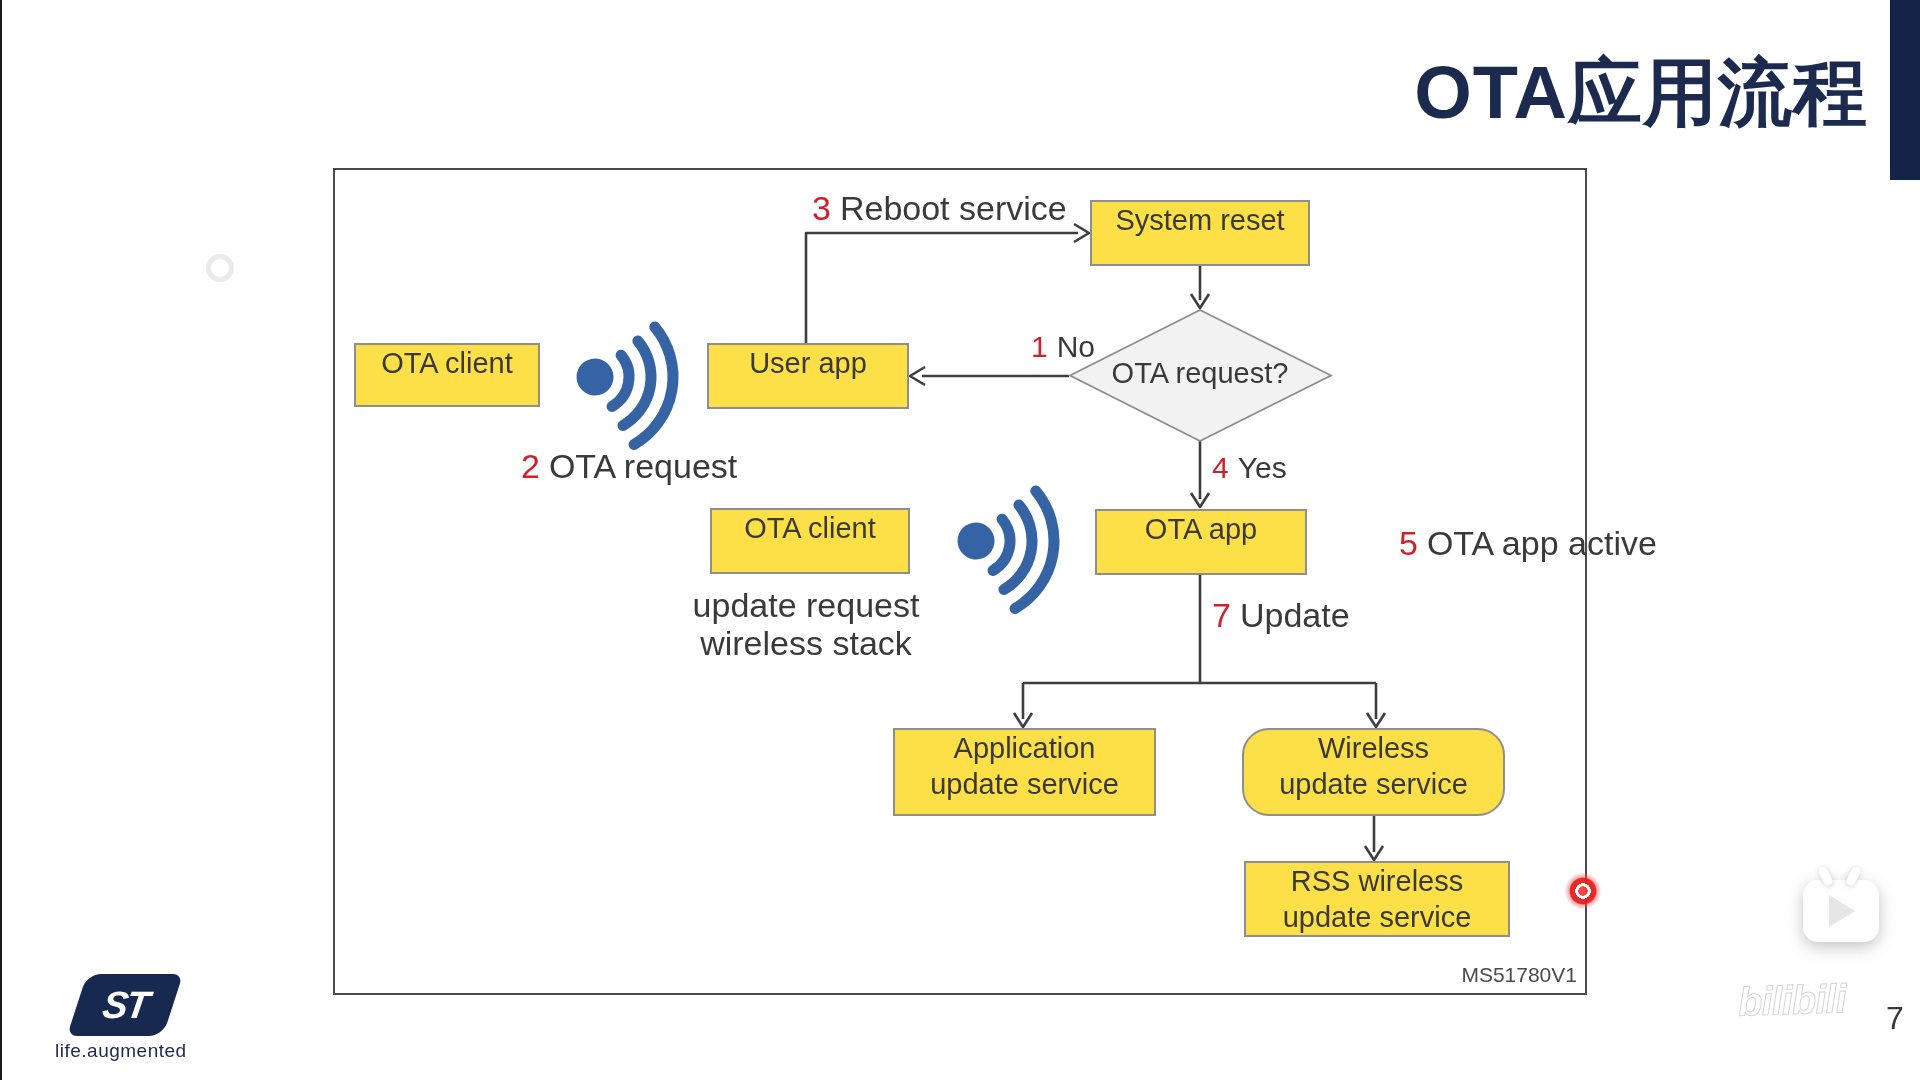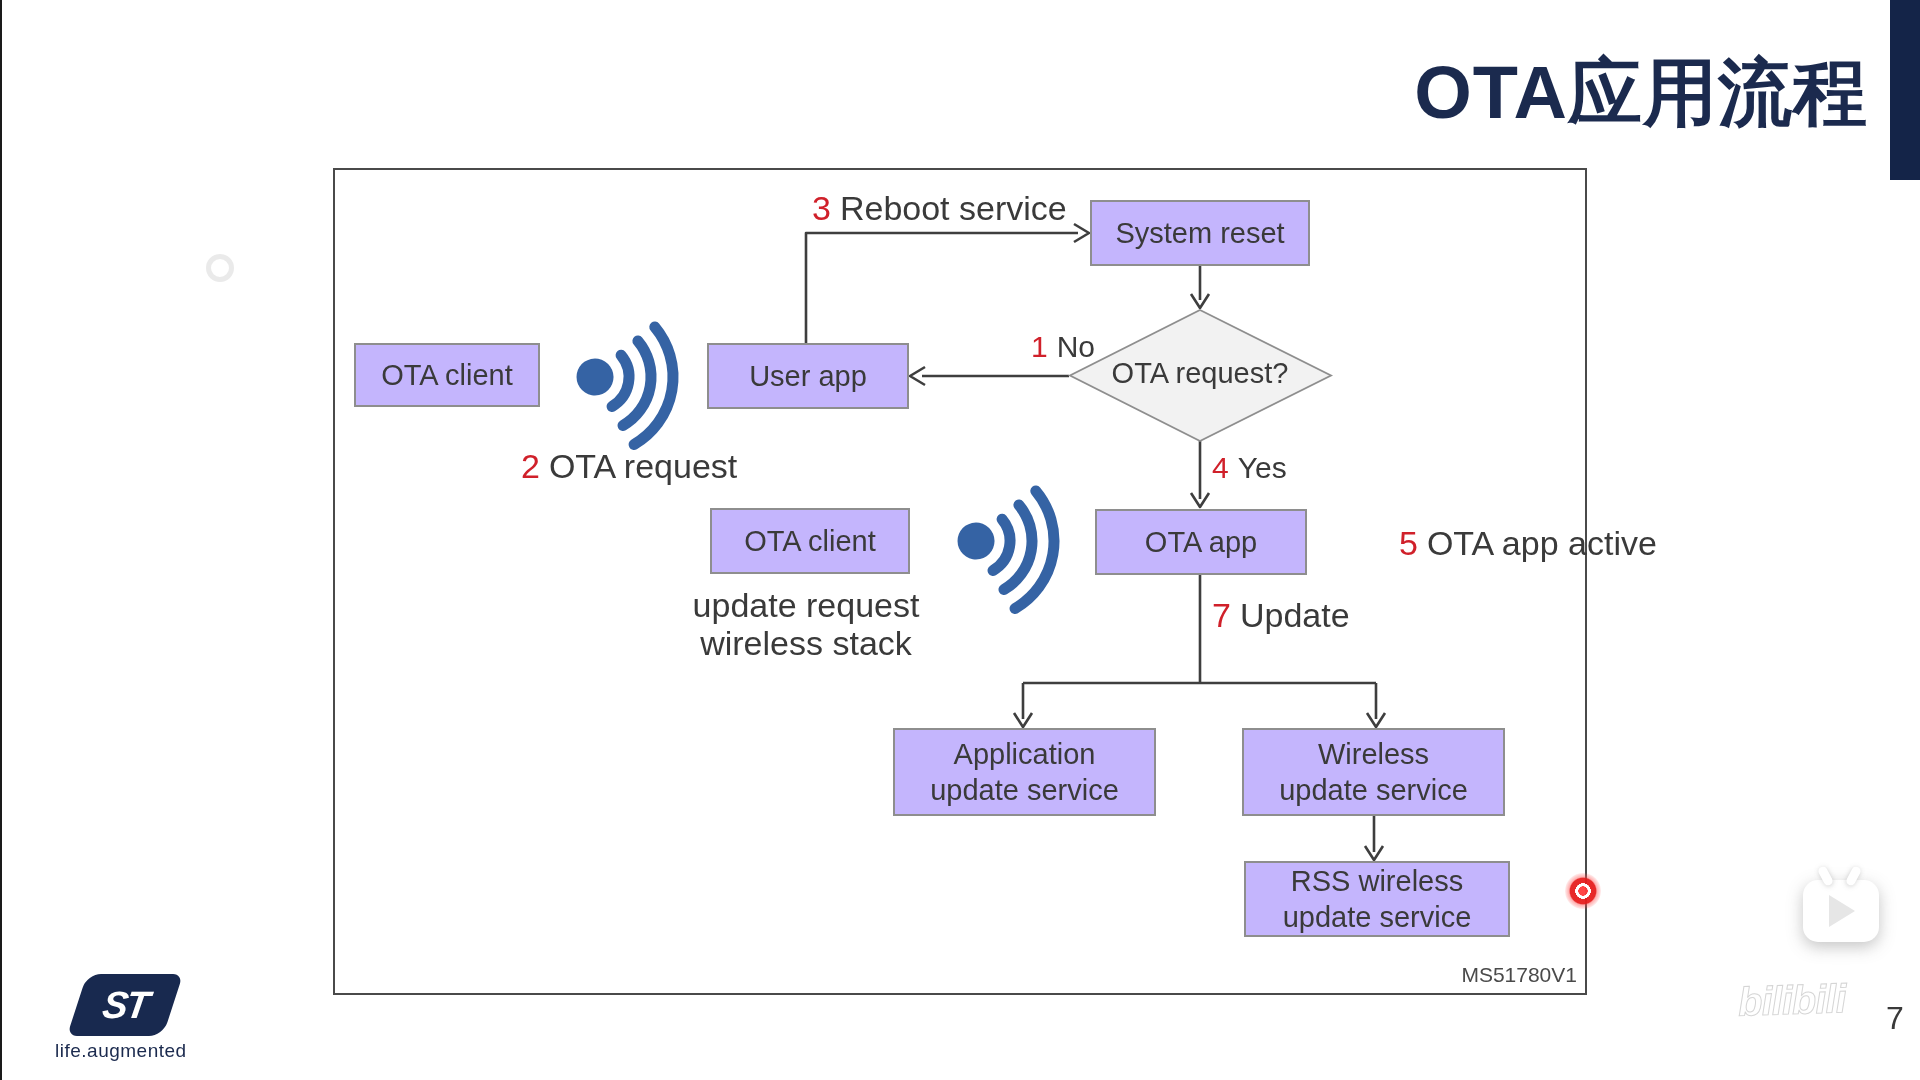--- a/index.html
+++ b/index.html
@@ -14,22 +14,22 @@
   
   .slide-title { top:44px; right:52px; font-size:74px; font-weight:600;
                  color:#1b2a4e; letter-spacing:1px; white-space:nowrap; }
   .corner-bar { right:0; top:0; width:30px; height:180px; background:#142448; }
 
   
   .frame { left:333px; top:168px; width:1254px; height:827px;
            border:2px solid #4a4a4a; background:#fff; }
 
   
-  .node { position:absolute; background:#c4b5fd; border:2px solid #8e8e8e;
-          display:flex; flex-direction:column; align-items:center; justify-content:center;
+  .node { position:absolute; background:#fde047; border:2px solid #8e8e8e;
+          display:flex; flex-direction:column; align-items:center; justify-content:flex-start;
           font-size:29px; color:#3a3a3a; line-height:36px; text-align:center; }
 
   
   svg.layer { position:absolute; left:0; top:0; width:1920px; height:1080px; }
 
   .diamond-label { left:1080px; top:357px; width:240px; text-align:center;
                    font-size:29px; color:#3a3a3a; }
 
   .flabel { position:absolute; font-size:34px; color:#3a3a3a; white-space:nowrap; }
   .flabel .num { color:#d0202a; margin-right:9px; }
@@ -154,21 +154,21 @@
 
   <div class="node" style="left:1095px; top:509px; width:212px; height:66px;">
     <span>OTA app</span>
   </div>
 
   <div class="node" style="left:893px; top:728px; width:263px; height:88px;">
     <span>Application</span>
     <span>update service</span>
   </div>
 
-  <div class="node" style="left:1242px; top:728px; width:263px; height:88px;">
+  <div class="node" style="left:1242px; top:728px; width:263px; height:88px;border-radius:27px;">
     <span>Wireless</span>
     <span>update service</span>
   </div>
 
   <div class="node" style="left:1244px; top:861px; width:266px; height:76px;">
     <span>RSS wireless</span>
     <span>update service</span>
   </div>
 
   <div class="flabel" style="left:812px; top:189px;">

